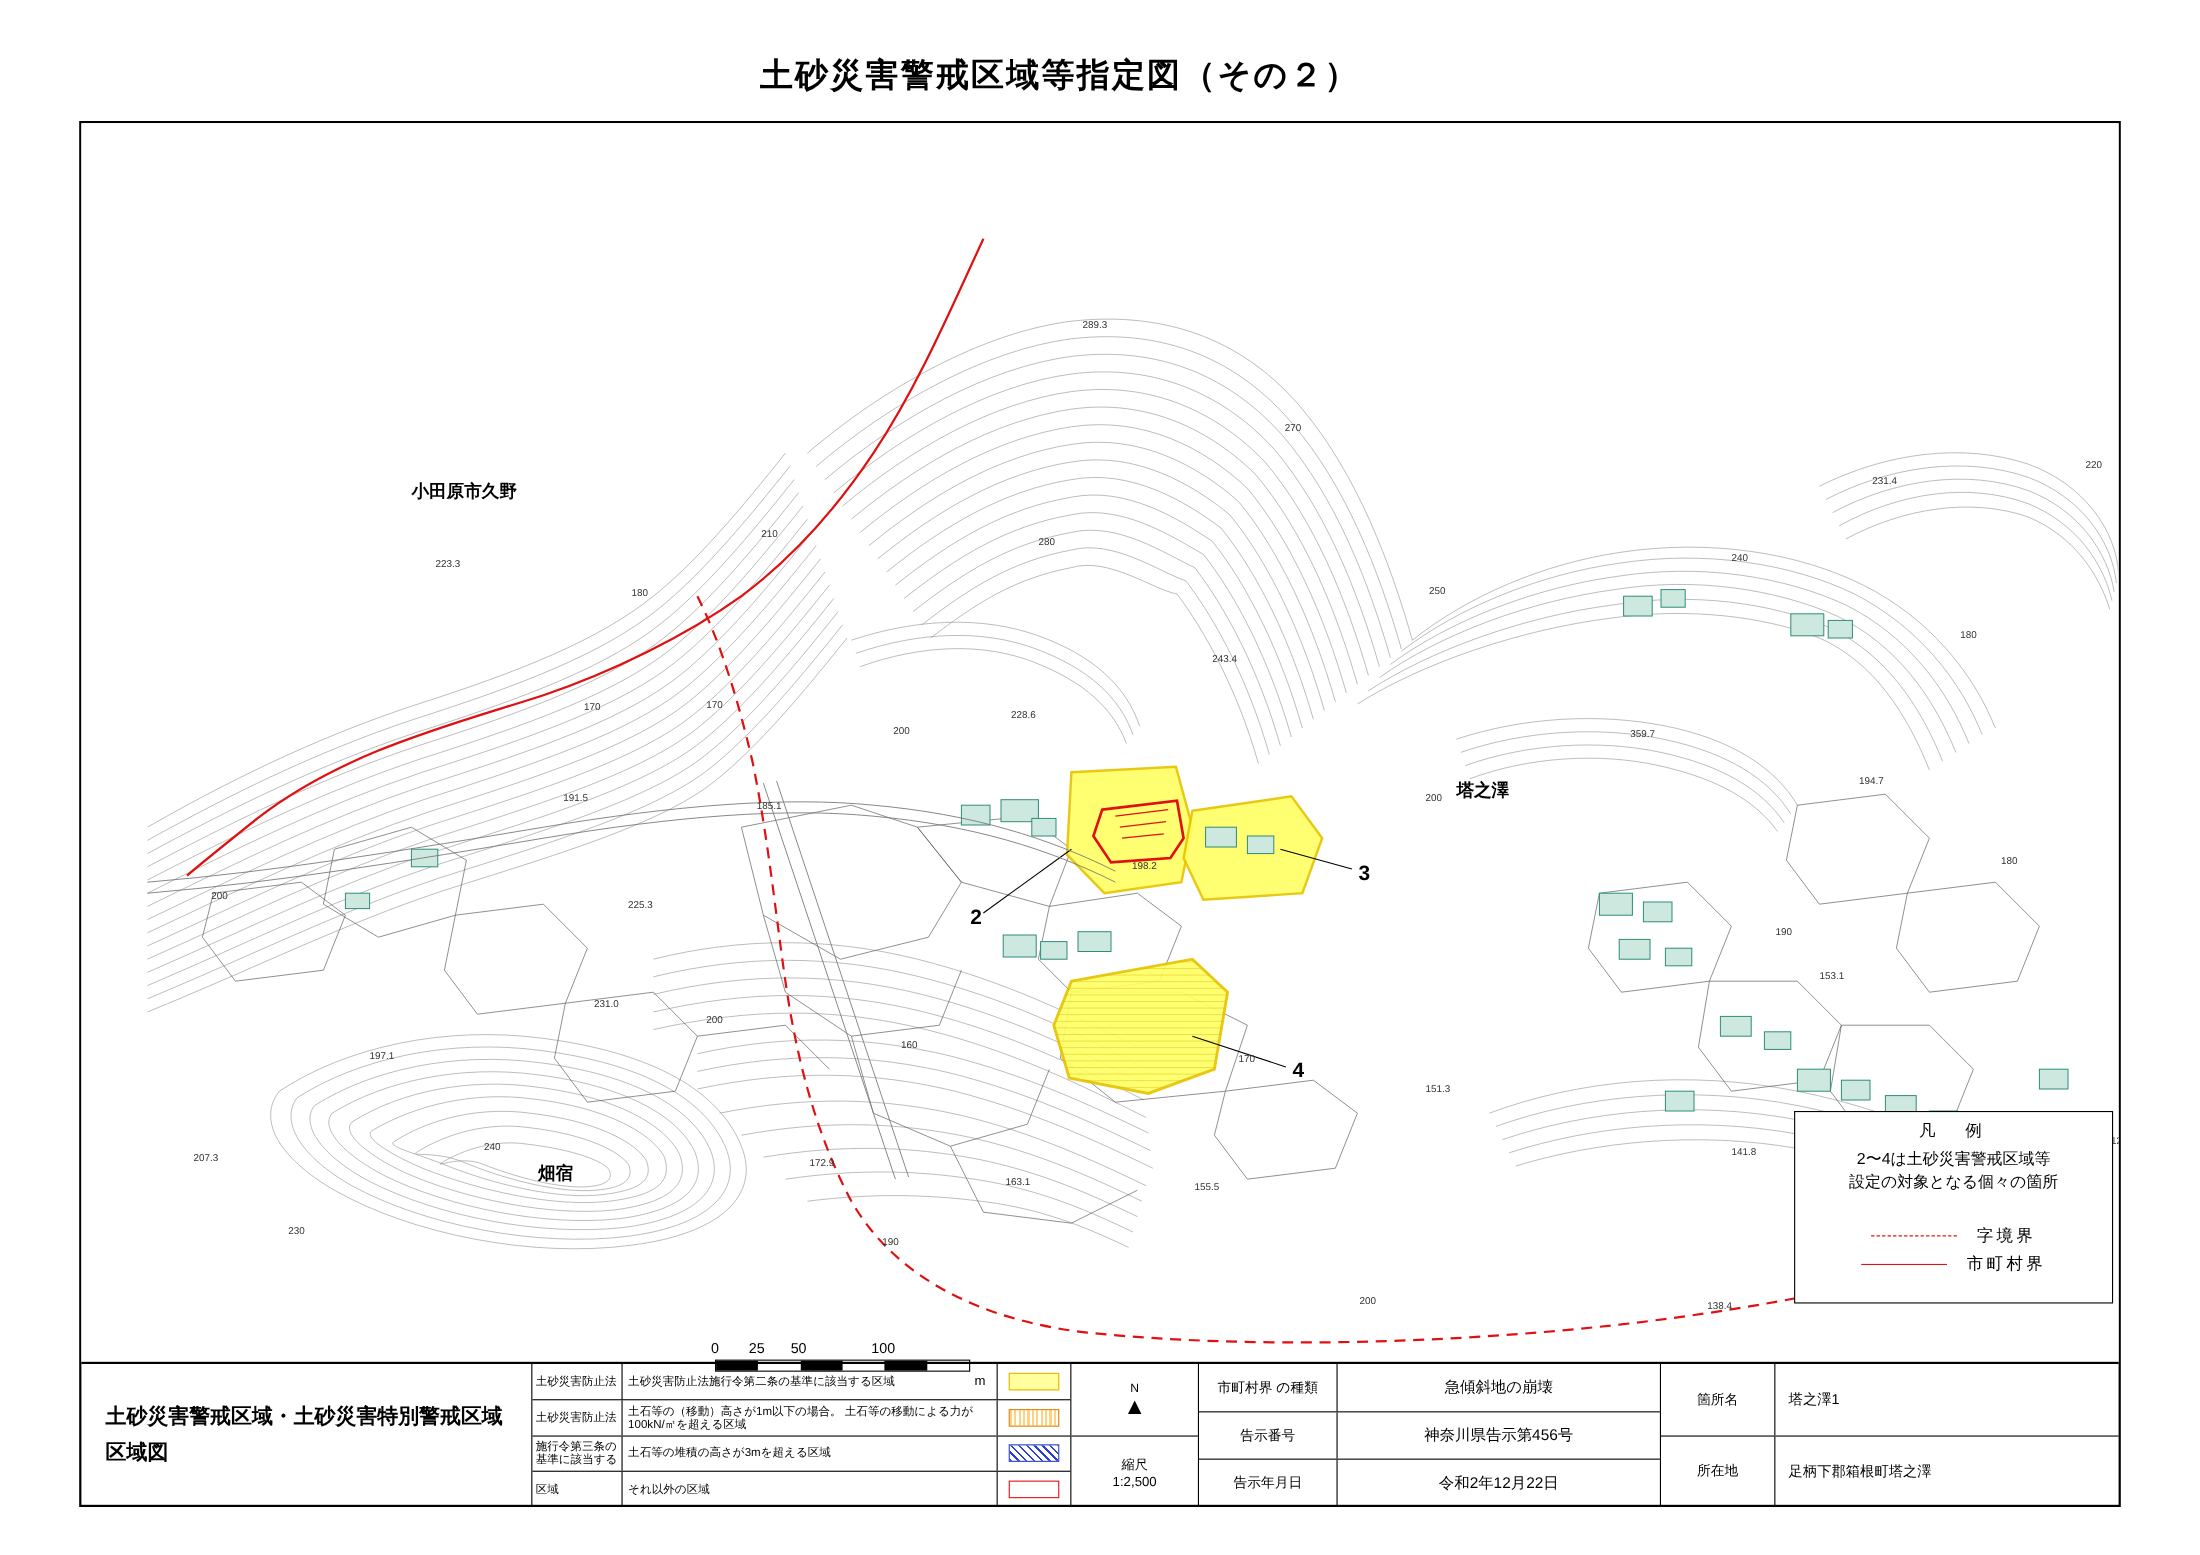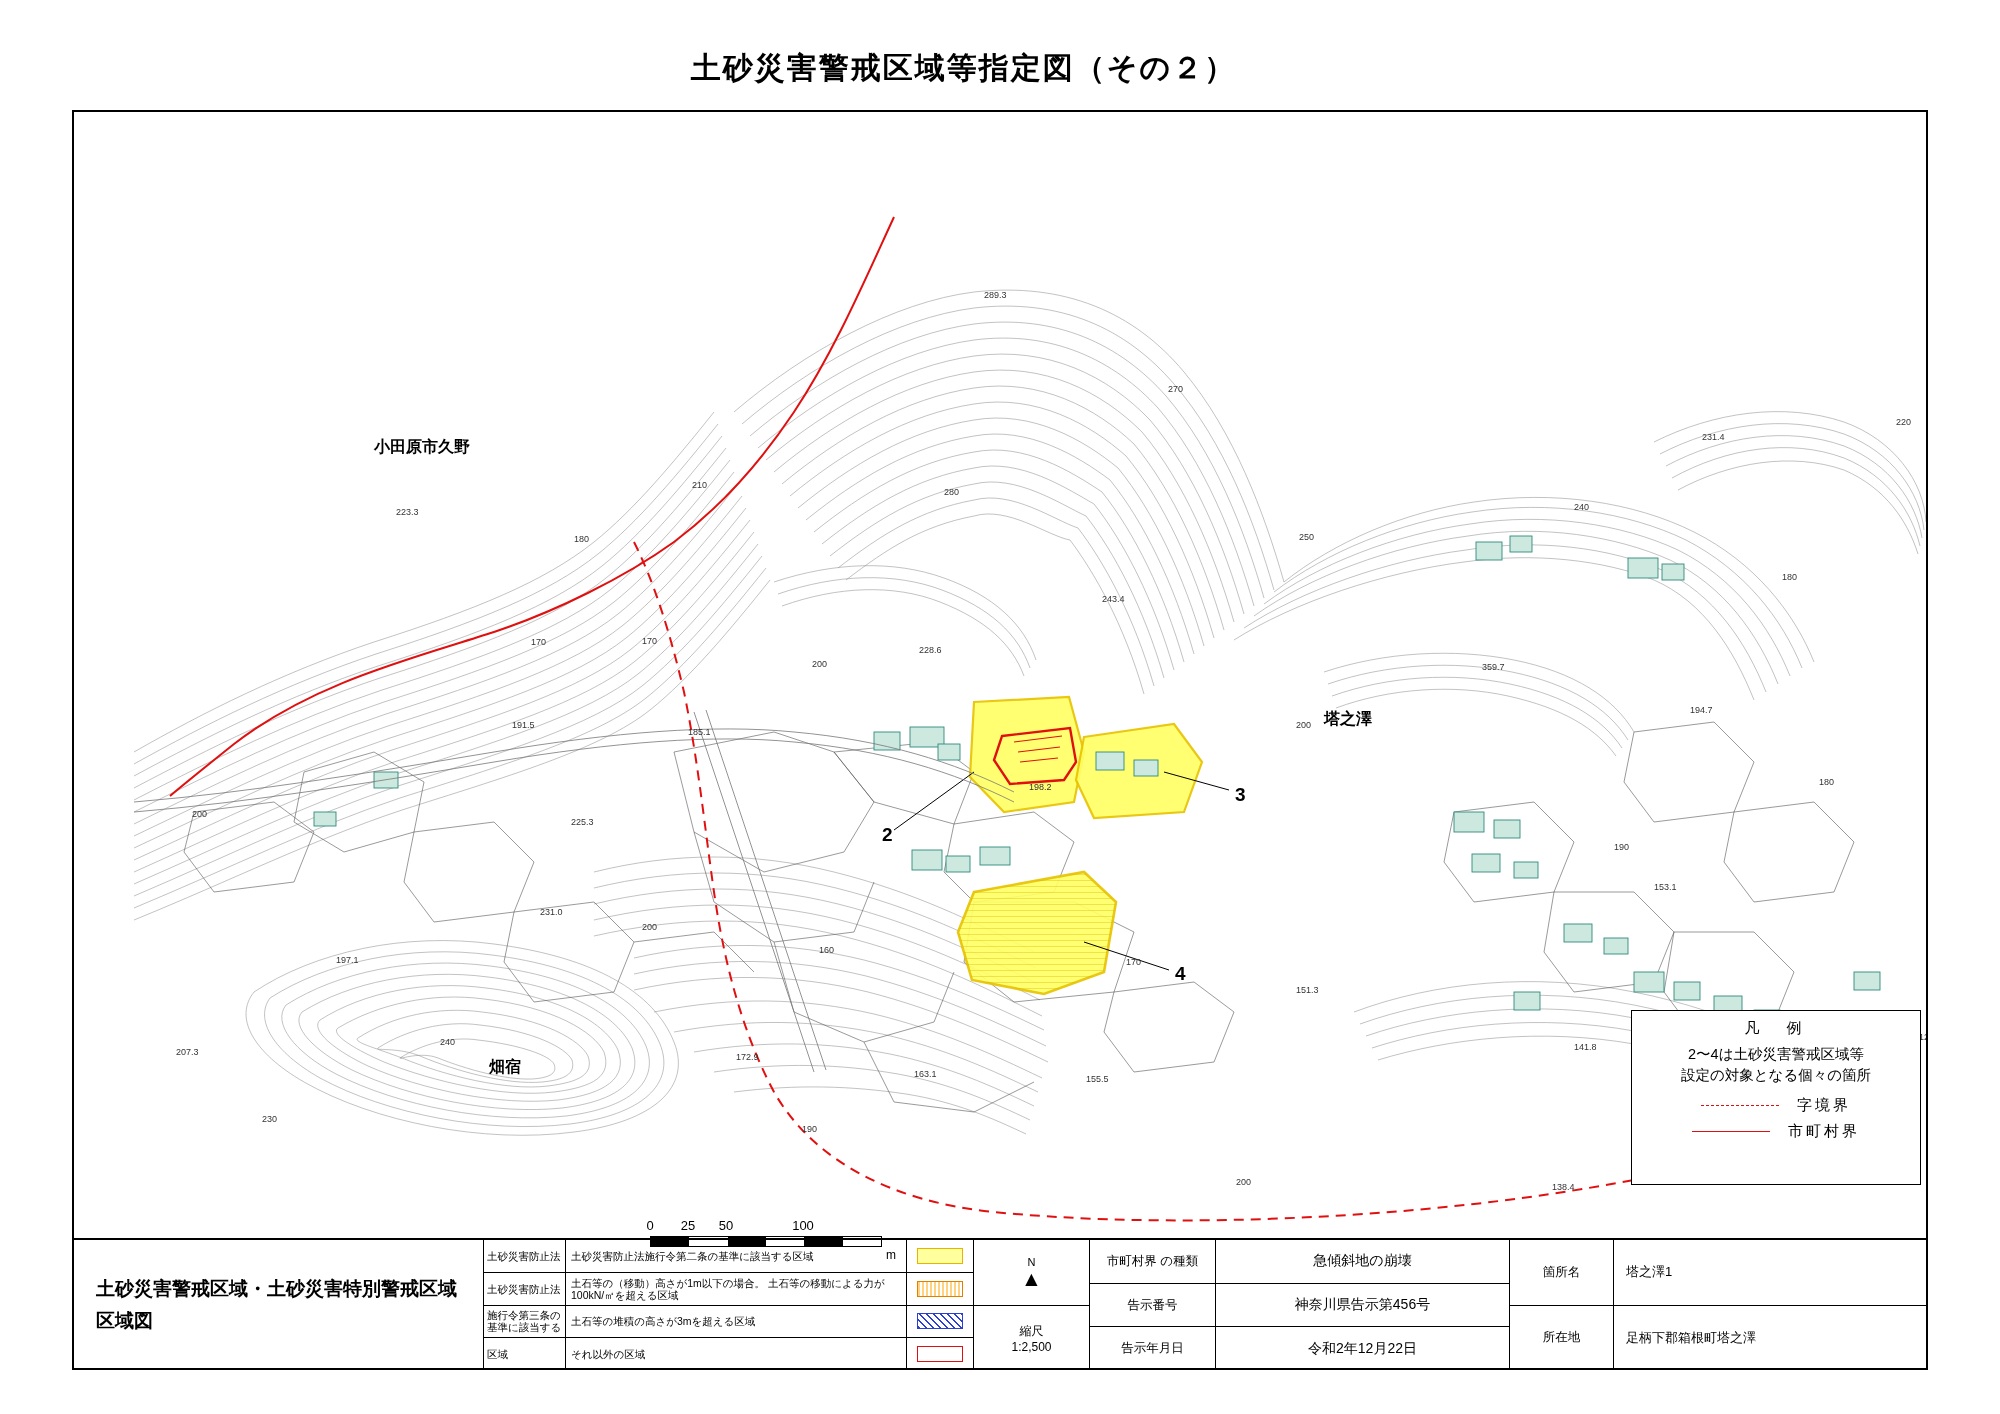--- a/index.html
+++ b/index.html
@@ -26,21 +26,21 @@
   }
   .map-svg{position:absolute;left:0;top:0;}
   
   .legend-box{
     position:absolute;left:1631px;top:1010px;width:290px;height:175px;
     border:1.5px solid #000;background:#fff;box-sizing:border-box;
     font-size:15px;
   }
   .legend-title{text-align:center;margin-top:8px;font-size:15px;letter-spacing:6px;}
   .legend-note{margin-top:6px;text-align:center;font-size:14.5px;line-height:1.45;}
-  .legend-rows{margin-top:10px;}
+  .legend-rows{margin-top:28px;}
   .legend-row{display:flex;align-items:center;justify-content:center;gap:18px;margin-top:7px;}
   .legend-key{width:78px;height:0;border-top:1.6px solid #e01010;}
   .legend-key.dashed{border-top:1.6px dashed #e01010;}
   .legend-lab{font-size:15px;letter-spacing:3px;}
   
   .bottom{
     position:absolute;left:74px;top:1238px;width:1852px;height:130px;
     box-sizing:border-box;border-top:2px solid #000;
   }
   .scalebar{

